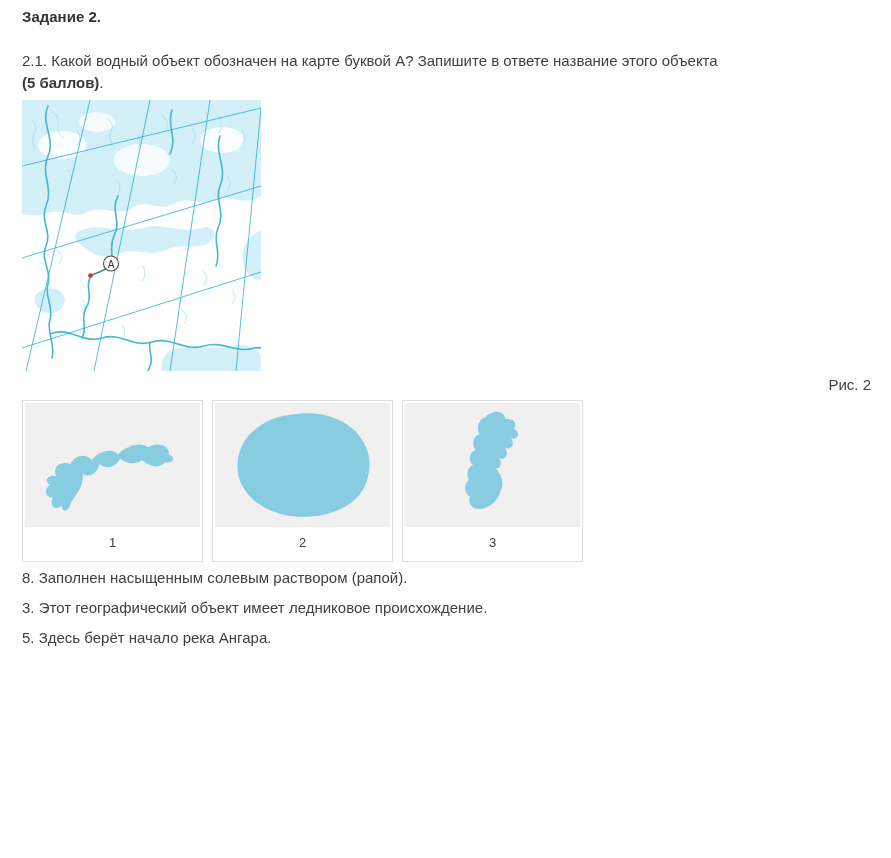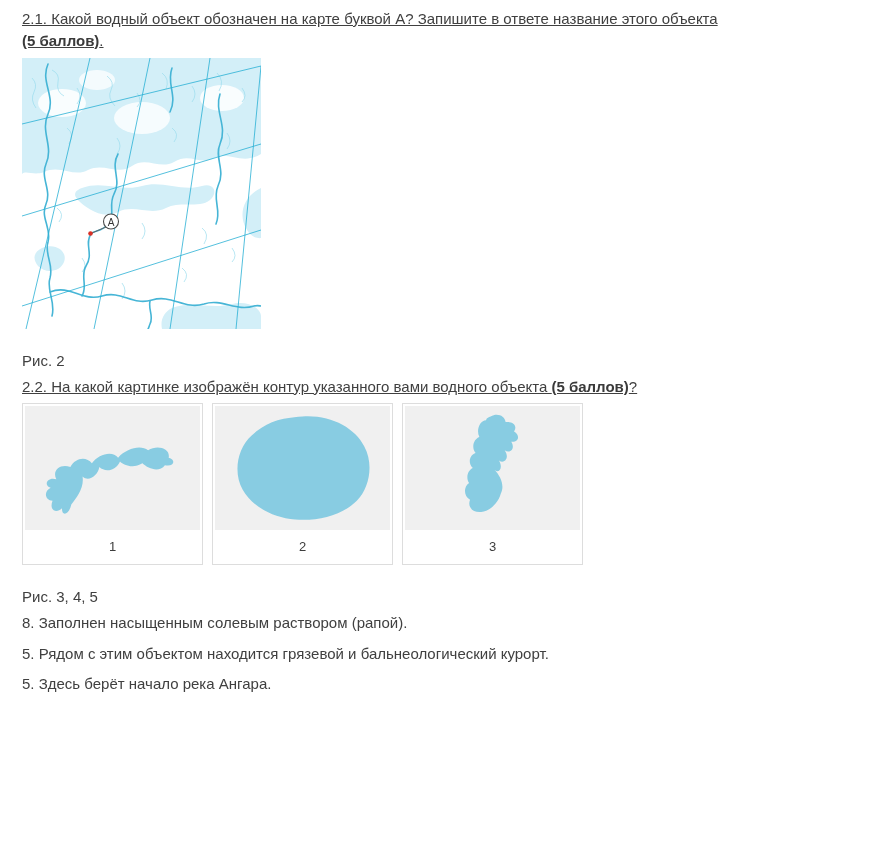--- a/index.html
+++ b/index.html
@@ -4,24 +4,24 @@
 <style>
   html, body { margin:0; padding:0; background:#ffffff; }
   body {
     width:891px; height:858px;
     font-family:"Liberation Sans", sans-serif;
     font-size:15px; color:#404040;
     overflow:hidden;
   }
   .page { padding:8px 20px 10px 22px; box-sizing:border-box; }
   .task-title { font-size:15px; font-weight:bold; color:#333; margin:0 0 25px 0; }
-  p.q { margin:0 0 6px 0; max-width:705px; line-height:1.45;text-decoration:underline; }
+  p.q { margin:0 0 6px 0; max-width:705px; line-height:1.45; }
   p.q b { font-weight:bold; color:#3a3a3a; }
   .map-wrap { width:239px; height:271px; margin:2px 0 3px 0; }
-  .caption { margin:21px 0 5px 0; line-height:1.4; }
+  .caption { margin:3px 0 5px 0; line-height:1.4;text-align:right; }
   .cards { display:flex; gap:9px; margin:5px 0 5px 0; }
   .card {
     width:181px; height:162px; box-sizing:border-box;
     border:1px solid #ddd; background:#fff; padding:2px;
     display:flex; flex-direction:column;
   }
   .card-img {
     height:124px; background:#f0f0f0;
     display:flex; align-items:center; justify-content:center;
   }
@@ -30,20 +30,21 @@
     font-size:13px; color:#3c3c3c;
   }
   .q23 { margin-bottom:27px; }
   .statements p { margin:0 0 8.5px 0; line-height:1.45; }
 </style>
 </head>
 <body>
 
 <div class="page">
 
+  <h1 class="task-title">Задание 2.</h1>
 
   <p class="q"><span>2.1. Какой водный объект обозначен на карте буквой А? Запишите в ответе название этого объекта </span><b>(5 баллов)</b><span>.</span></p>
 
   <div class="map-wrap">
     <svg width="239" height="271" viewBox="0 0 239 271">
       <rect x="0" y="0" width="239" height="271" fill="#ffffff"></rect>
 
       <path fill="#d3eff8" d="M0,0 H239 V96 C220,108 206,92 192,100 C178,108 168,94 152,104 C138,112 124,98 110,108 C96,118 82,104 66,112 C52,120 38,106 22,114 C12,118 4,112 0,116 Z"></path>
       <path fill="#d3eff8" d="M60,130 C80,122 100,134 120,128 C140,122 160,134 180,128 C190,125 196,132 190,140 C180,152 160,142 144,150 C128,158 112,146 96,154 C80,162 64,150 56,142 C50,136 54,132 60,130 Z"></path>
       <path fill="#d3eff8" d="M239,130 C222,138 216,156 224,170 C230,182 239,180 239,180 Z"></path>
@@ -101,21 +102,20 @@
         <line x1="84" y1="169" x2="70" y2="175" stroke="#666" stroke-width="1"></line>
         <circle cx="68.5" cy="175.5" r="2.3" fill="#d93025"></circle>
         <circle cx="89" cy="163.5" r="7.5" fill="#ffffff" stroke="#4a4a4a" stroke-width="1.1"></circle>
         <text x="89" y="167.5" font-size="10" fill="#333" text-anchor="middle" font-family="Liberation Sans, sans-serif">А</text>
       </g>
     </svg>
   </div>
 
   <p class="caption">Рис. 2</p>
 
-  <p class="q"><span>2.2. На какой картинке изображён контур указанного вами водного объекта </span><b>(5 баллов)</b><span>?</span></p>
 
   <div class="cards">
 
     <div class="card">
       <div class="card-img">
         <svg width="171" height="118" viewBox="0 0 180 126">
           <path fill="#88cce2" d="M30,75 C25,65 35,58 45,62 C50,52 62,50 68,58 C75,48 90,44 96,52 C105,42 120,38 128,44 C138,38 152,42 150,52 C158,54 156,62 146,60 C140,68 128,64 122,58 C112,64 102,60 98,56 C94,66 82,68 76,62 C74,72 64,78 58,72 C60,84 52,94 46,102 C44,112 36,116 36,106 C30,112 22,108 26,98 C18,98 16,88 24,84 C16,82 20,72 30,75 Z"></path>
         </svg>
       </div>
       <div class="card-num">1</div>
@@ -134,22 +134,21 @@
       <div class="card-img">
         <svg width="171" height="118" viewBox="0 0 180 126">
           <path fill="#88cce2" d="M88,8 C95,4 103,7 104,14 C112,13 117,18 113,24 C120,28 118,36 110,35 C115,43 108,48 103,44 C109,53 102,59 97,55 C102,64 96,69 92,65 C99,72 103,82 99,90 C96,101 87,109 78,110 C69,111 63,105 66,97 C59,93 59,83 65,79 C61,73 64,65 69,63 C63,57 66,49 72,47 C67,41 70,32 76,30 C72,22 77,12 83,12 C84,9 86,9 88,8 Z"></path>
         </svg>
       </div>
       <div class="card-num">3</div>
     </div>
 
   </div>
 
-  <p class="caption">Рис. 3, 4, 5</p>
 
 
   <div class="statements">
     <p>8. Заполнен насыщенным солевым раствором (рапой).</p>
-    <p>5. Рядом с этим объектом находится грязевой и бальнеологический курорт.</p>
+    <p>3. Этот географический объект имеет ледниковое происхождение.</p>
     <p>5. Здесь берёт начало река Ангара.</p>
   </div>
 
 </div>
 
 </body></html>

